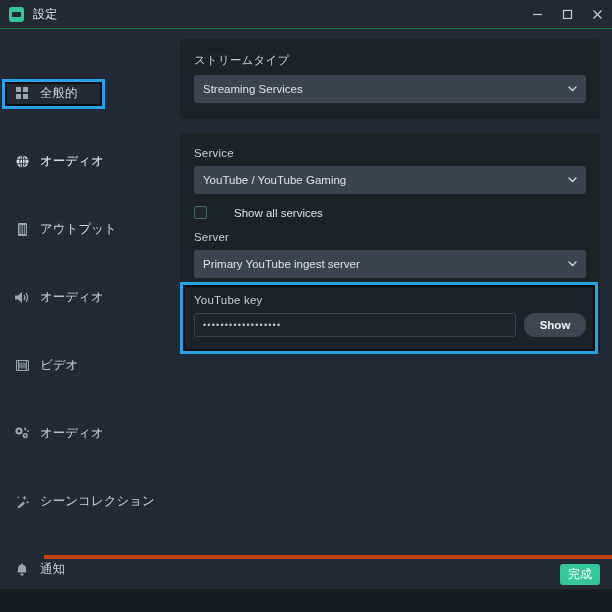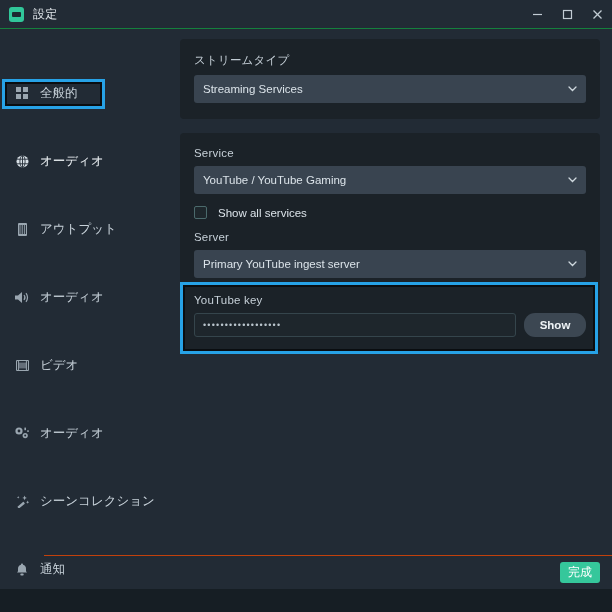--- a/index.html
+++ b/index.html
@@ -148,21 +148,21 @@
     margin: 12px 0 12px 0;
   }
   .checkbox {
     width: 13px; height: 13px;
     border: 1px solid #4b6a6c;
     border-radius: 2px;
     background: #1e272c;
     flex: 0 0 13px;
   }
   .checkrow .ctext {
-    margin-left: 11px;
+    margin-left: 27px;
     font-size: 11.5px;
     color: #dbe3e9;
   }
   .keyrow {
     display: flex; align-items: center; gap: 8px;
   }
   .keyinput {
     flex: 1 1 auto;
     height: 24px;
     background: #1e262c;
@@ -202,21 +202,21 @@
     border: 2px solid #0a0d10;
   }
 
   
   .footer {
     flex: 0 0 34px;
     height: 34px;
     background: #222b35;
     display: flex; align-items: center; justify-content: flex-end;
     padding-right: 12px;
-    border-top: 1px solid #c2410c;
+    border-top: 4px solid #c2410c;
     margin-left: 44px;
   }
   .done-btn {
     min-width: 38px;
     height: 21px;
     background: #35c79b;
     border-radius: 3px;
     display: flex; align-items: center; justify-content: center;
     font-size: 12px;
     color: #ffffff;

